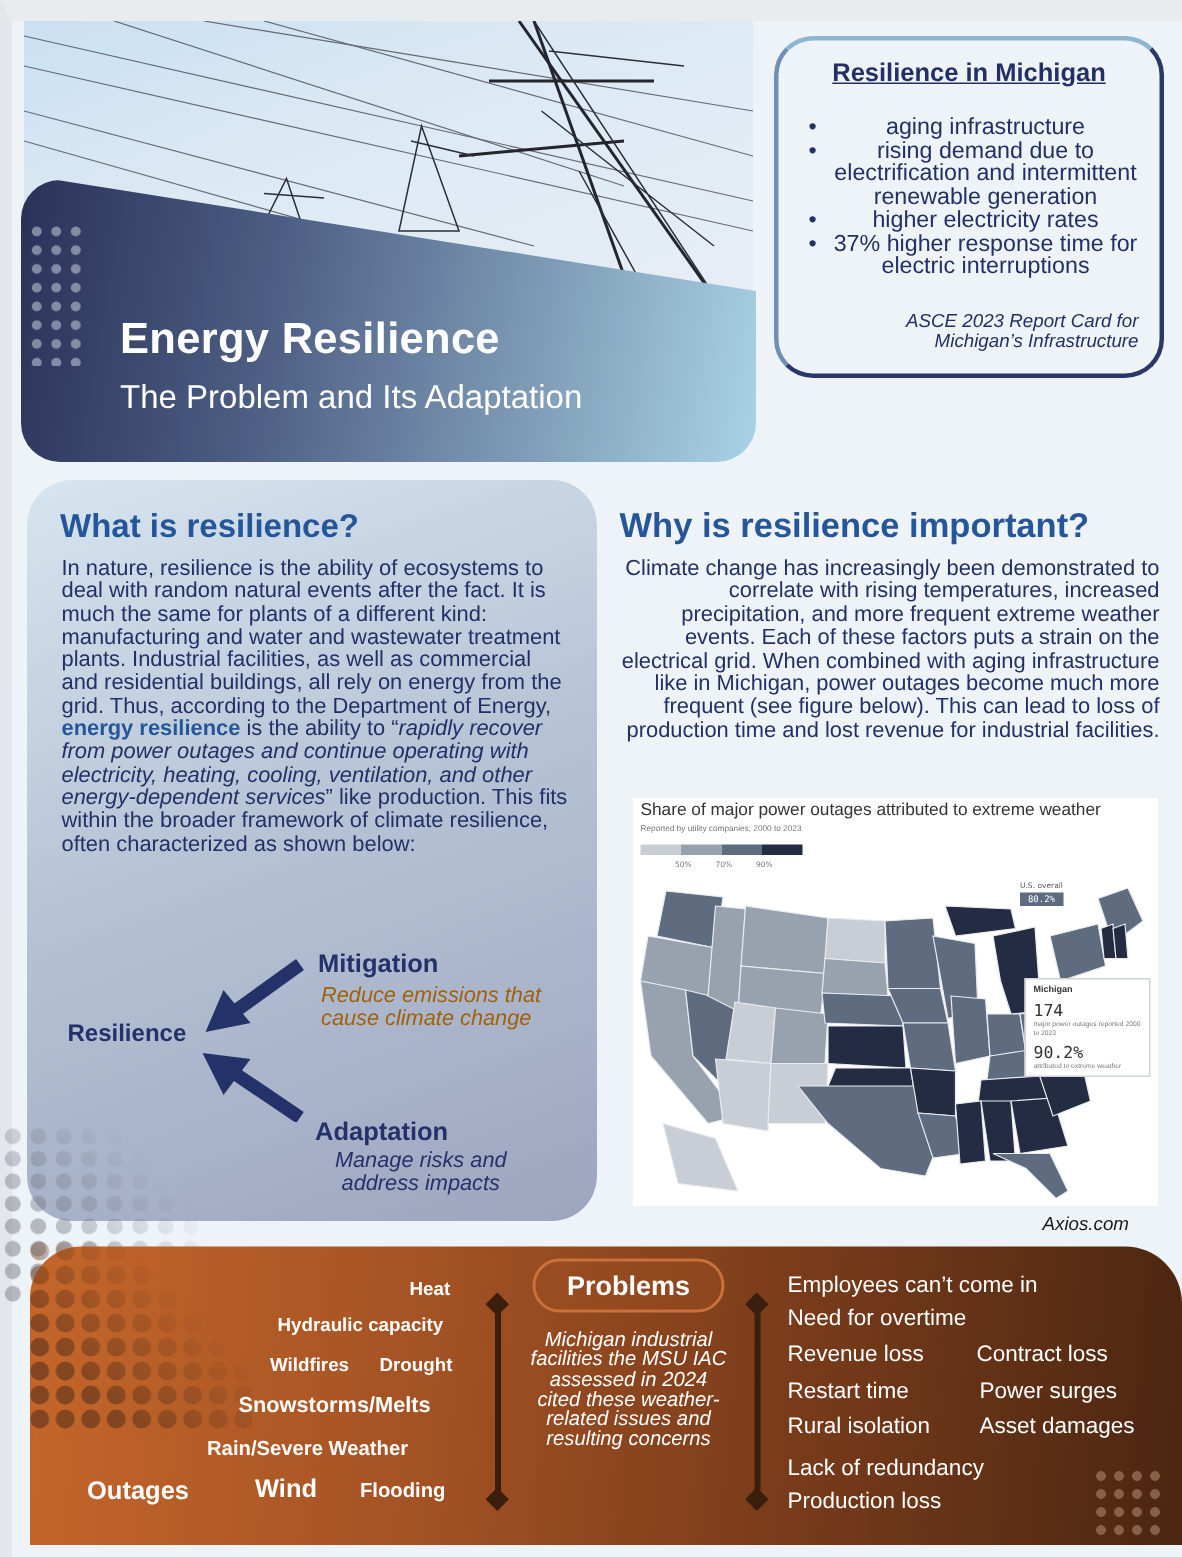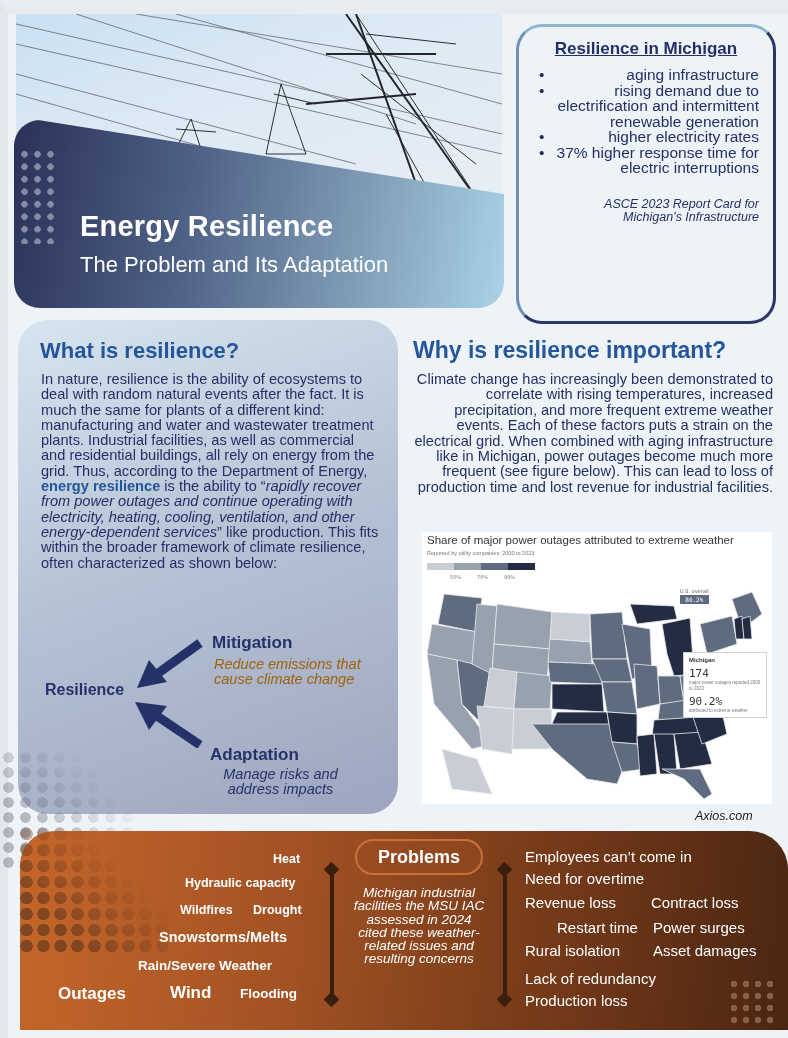--- a/index.html
+++ b/index.html
@@ -11,26 +11,26 @@
     background:linear-gradient(160deg,#c9e0f2 0%,#dce9f4 40%,#e8eef5 100%);}
   .hero-photo svg{position:absolute;left:0;top:0;}
   .hero-banner{position:absolute;left:14px;top:120px;width:490px;height:188px;border-radius:26px;
     background:linear-gradient(100deg,#2a3158 0%,#4d5f84 35%,#7f9cb6 70%,#a9d3e6 100%);
     clip-path:polygon(0 0,24px 0,490px 74px,490px 188px,0 188px);}
   .hero-dots{position:absolute;left:18px;top:148px;width:40px;height:96px;
     background-image:radial-gradient(circle,rgba(200,205,220,.55) 3px,transparent 3.5px);background-size:13px 12.5px;}
   .hero-title{position:absolute;left:80px;top:210px;font-family:"Liberation Sans",sans-serif;font-weight:bold;font-size:29px;color:#fff;letter-spacing:.2px;}
   .hero-sub{position:absolute;left:80px;top:252px;font-family:"Liberation Sans",sans-serif;font-size:22px;color:#fff;}
   
-  .mi-box{position:absolute;left:516px;top:24px;width:260px;height:300px;border-radius:26px;border:3px solid #2b3867;
+  .mi-box{position:absolute;left:516px;top:24px;width:260px;height:228px;border-radius:26px;border:3px solid #2b3867;
     background:#eef3f8;padding:10px 14px;text-align:center;
     border-top-color:#8db6d1;border-left-color:#6d90b3;}
   .mi-title{font-family:"Liberation Sans",sans-serif;font-weight:bold;font-size:17px;color:#233066;text-decoration:underline;margin-top:2px;}
   .mi-intro{font-family:"Liberation Sans",sans-serif;font-size:15.5px;line-height:16px;color:#233066;margin-top:6px;}
-  .mi-list{list-style:none;text-align:right;margin-top:8px;padding-left:6px;}
+  .mi-list{list-style:none;text-align:center;margin-top:18px;padding-left:6px;}
   .mi-list li{font-family:"Liberation Sans",sans-serif;font-size:15.5px;line-height:15.5px;color:#233066;position:relative;padding-left:16px;}
   .mi-list li::before{content:"•";position:absolute;left:0;top:0;}
   .mi-source{font-family:"Liberation Sans",sans-serif;font-style:italic;font-size:12.5px;line-height:13px;color:#233066;margin-top:22px;padding-left:20px;text-align:right;}
   
   .what-card{position:absolute;left:18px;top:320px;width:380px;height:494px;border-radius:30px;
     background:linear-gradient(160deg,#d7e5f0 0%,#b6c4d6 45%,#9ea5bf 100%);}
   .what-title{position:absolute;left:40px;top:338px;font-family:"Liberation Sans",sans-serif;font-weight:bold;font-size:22px;color:#26569a;}
   .what-body{position:absolute;left:41px;top:372px;width:340px;font-family:"Liberation Sans",sans-serif;font-size:14.6px;line-height:15.3px;color:#233066;}
   .what-body b{color:#26569a;}
   .res-label{position:absolute;left:45px;top:681px;font-family:"Liberation Sans",sans-serif;font-weight:bold;font-size:16px;color:#243269;}
@@ -242,18 +242,18 @@
 <div class="prob-desc">Michigan industrial facilities the MSU IAC assessed in 2024 cited these weather-related issues and resulting concerns</div>
 
 <div class="divider" style="left:503px;top:868px;height:126px;"></div>
 <div class="diamond" style="left:499px;top:864px;"></div>
 <div class="diamond" style="left:499px;top:994px;"></div>
 
 <div class="c" style="left:525px;top:848px;">Employees can’t come in</div>
 <div class="c" style="left:525px;top:870px;">Need for overtime</div>
 <div class="c" style="left:525px;top:894px;">Revenue loss</div>
 <div class="c" style="left:651px;top:894px;">Contract loss</div>
-<div class="c" style="left:525px;top:919px;margin-left:32px;">Restart time</div>
+<div class="c" style="left:525px;top:919px;">Restart time</div>
 <div class="c" style="left:653px;top:919px;">Power surges</div>
 <div class="c" style="left:525px;top:942px;">Rural isolation</div>
 <div class="c" style="left:653px;top:942px;">Asset damages</div>
 <div class="c" style="left:525px;top:970px;">Lack of redundancy</div>
 <div class="c" style="left:525px;top:992px;">Production loss</div>
 
 </body></html>

